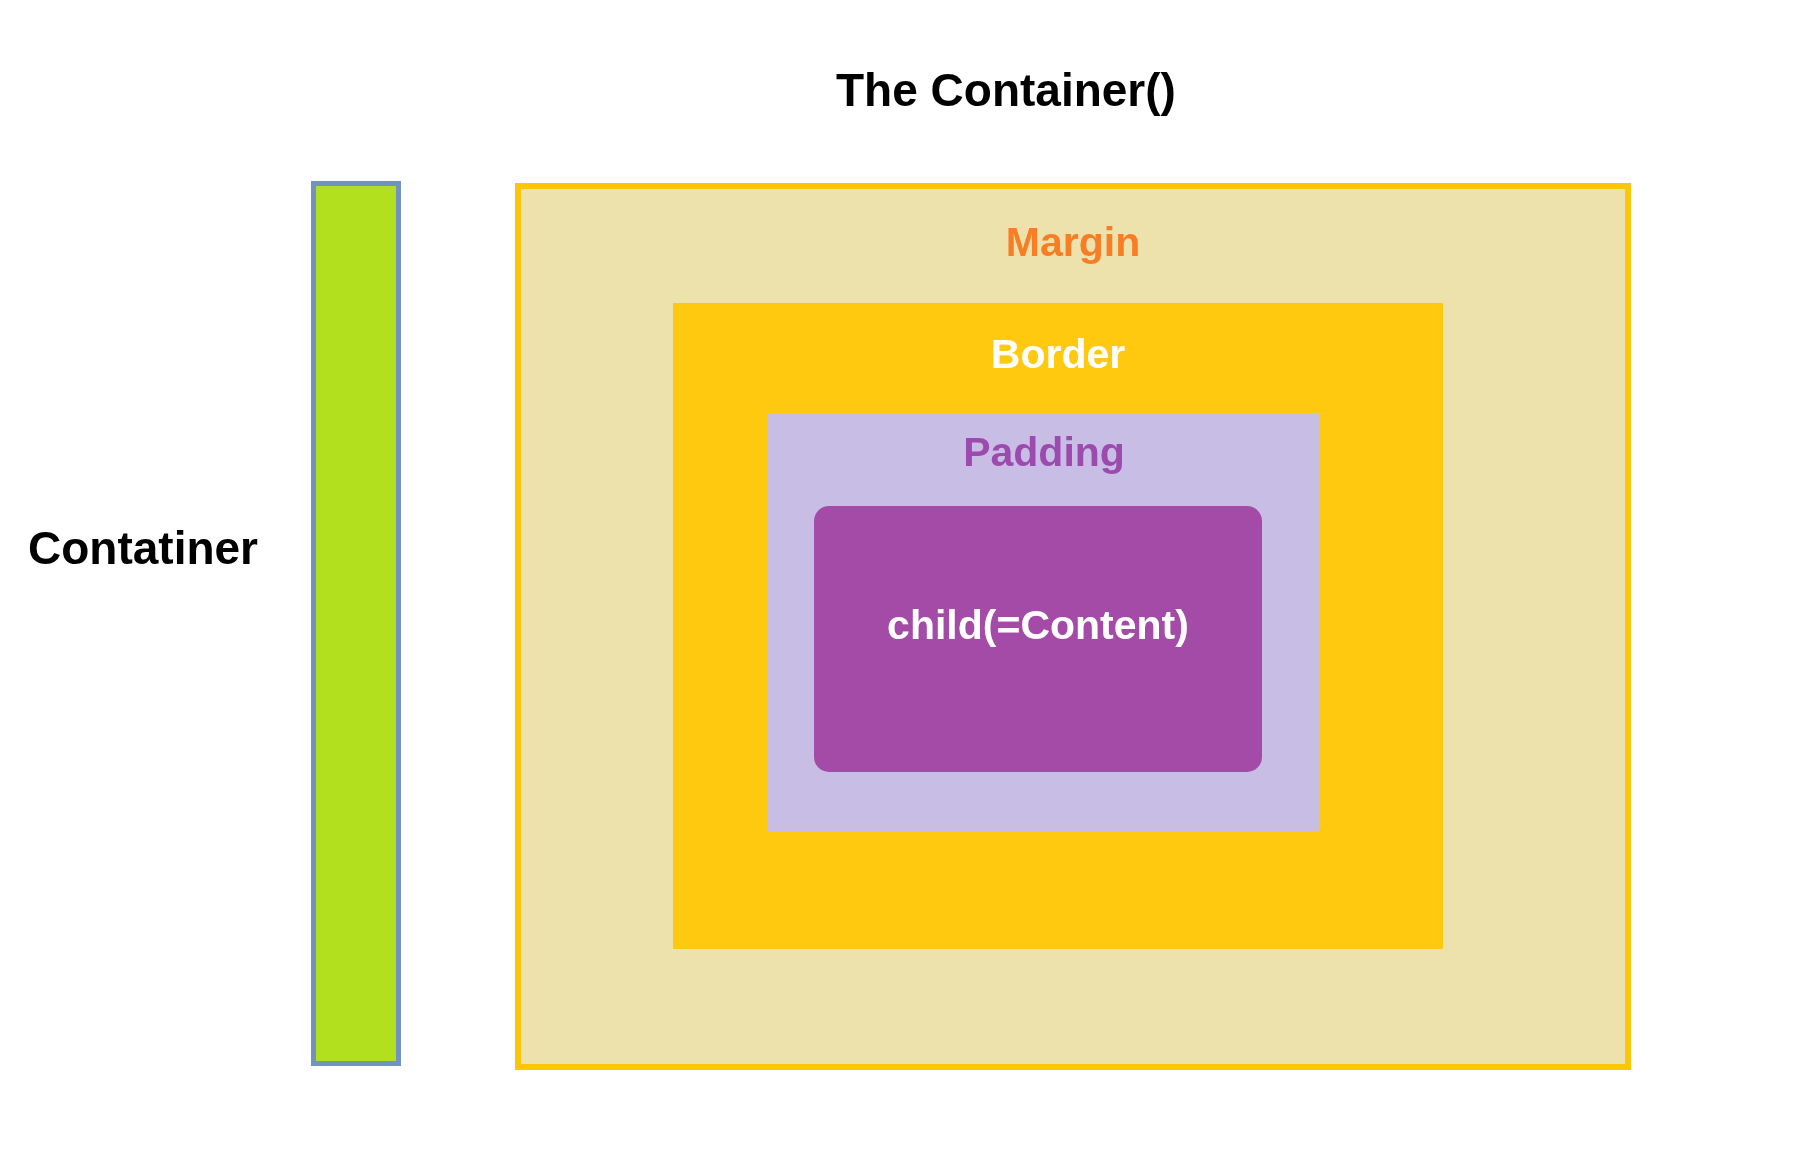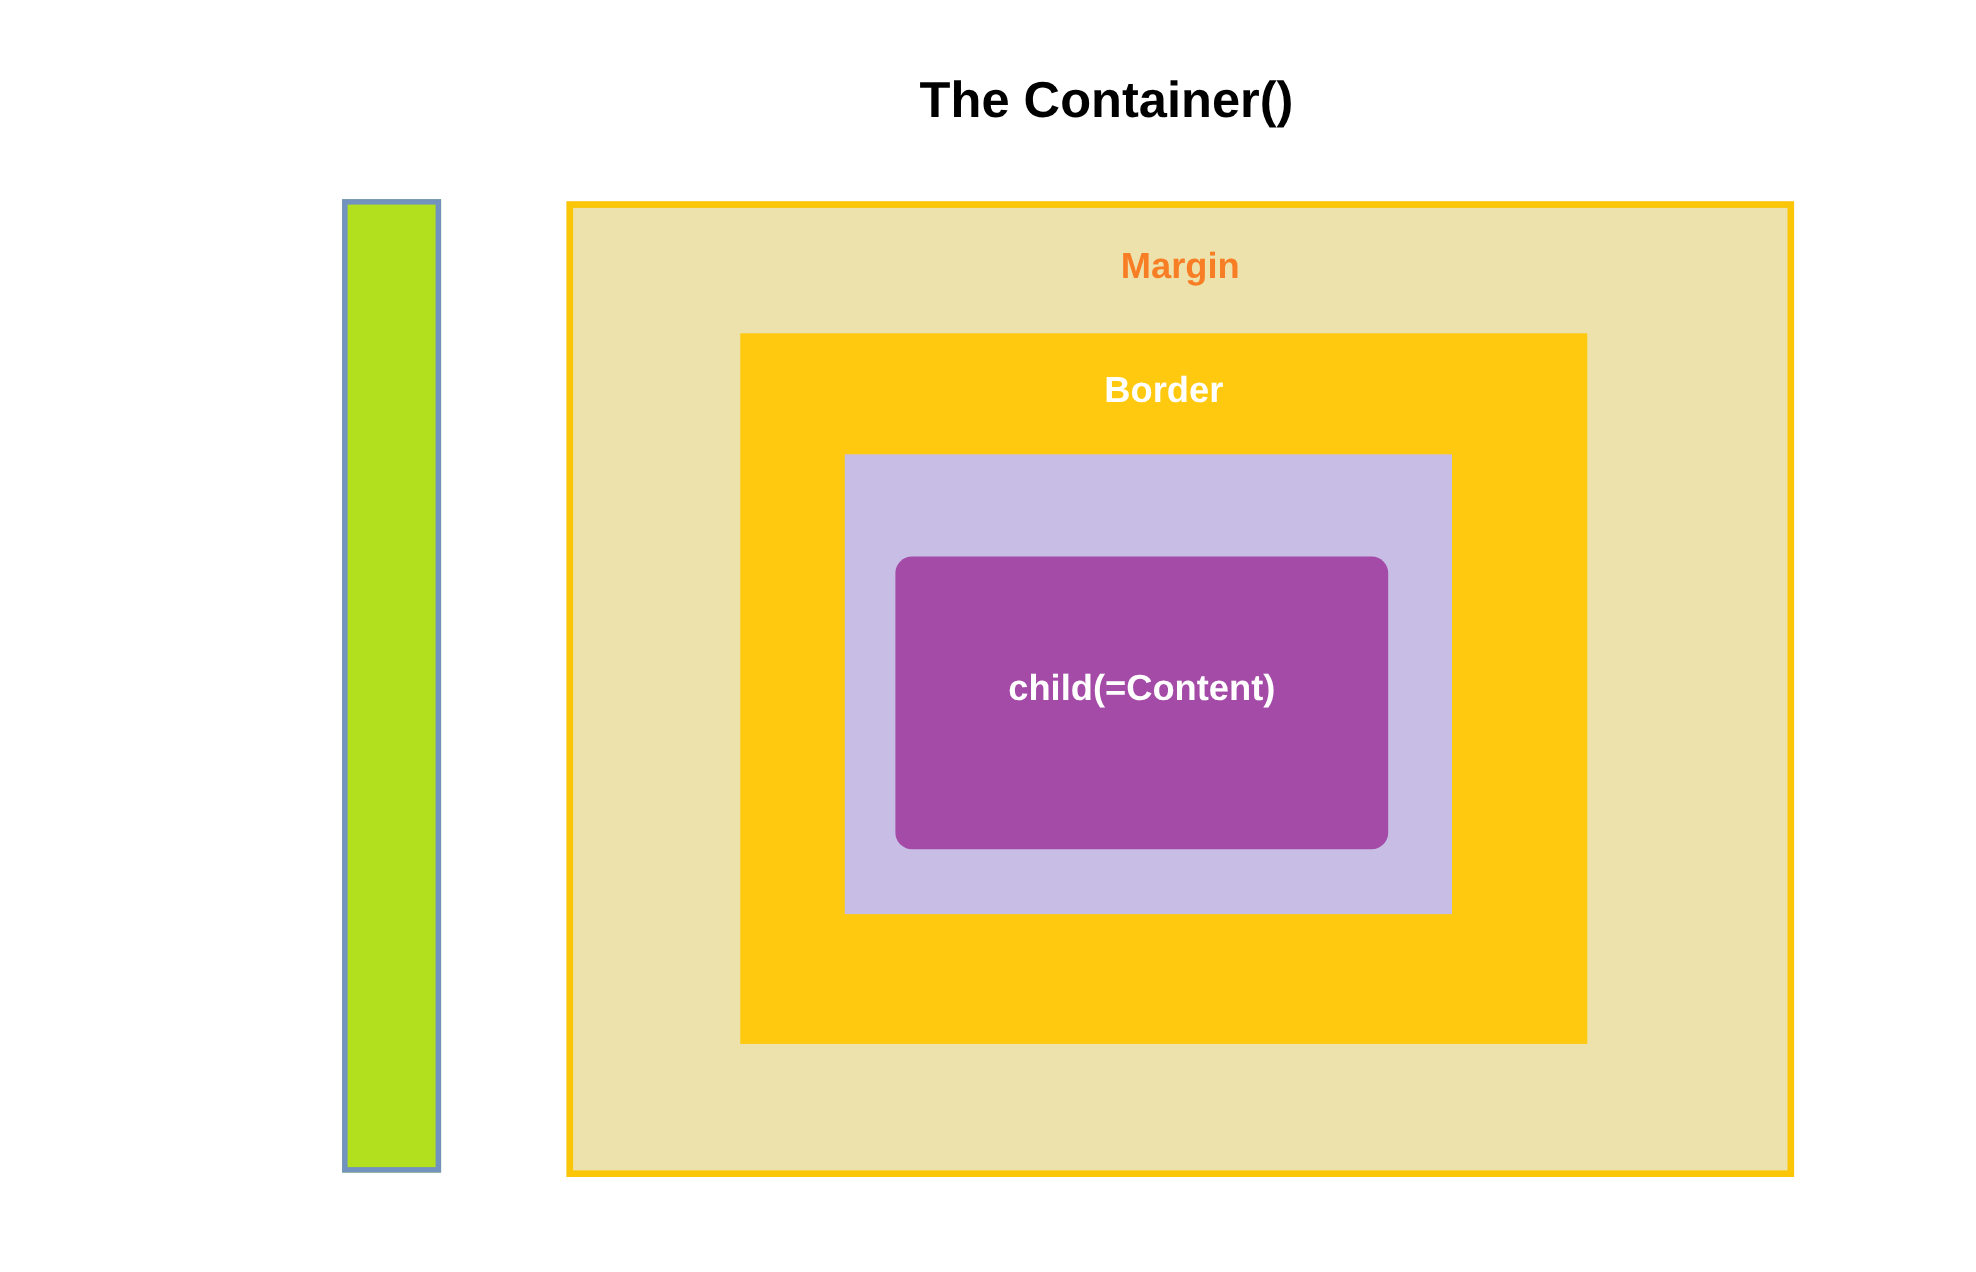--- a/index.html
+++ b/index.html
@@ -54,21 +54,21 @@
     height: 887px;
     box-sizing: border-box;
     border: 6px solid #FBC508;
     background: #EDE1AC;
   }
   .box-label {
     position: absolute;
     left: 0;
     width: 100%;
     text-align: center;
-    font-size: 33px;
+    font-size: 41px;
     line-height: 50px;
     font-weight: 700;
     white-space: nowrap;
   }
   .margin-label  { top: 28px; }
   .border-label  { top: 26px; }
   .padding-label { top: 14px; }
   .child-label   { top: 94px; }
   .border-box {
     position: absolute;
@@ -95,33 +95,35 @@
     background: #A44AA7;
   }
 </style>
 </head>
 <body>
 
 <div class="stage">
 
   <div class="title" style="color: rgb(0, 0, 0);">The Container()</div>
 
+  <div class="side-label" style="color: rgb(0, 0, 0);">Contatiner</div>
 
   <div class="container-bar" style="background-color: rgb(178, 224, 30); border-color: rgb(114, 147, 191);"></div>
 
   <div class="margin-box" style="background-color: rgb(237, 225, 172); border-color: rgb(251, 197, 8);">
 
     <div class="box-label margin-label" style="color: rgb(248, 126, 37);">Margin</div>
 
     <div class="border-box" style="background-color: rgb(254, 201, 14);">
 
       <div class="box-label border-label" style="color: rgb(255, 255, 255);">Border</div>
 
       <div class="padding-box" style="background-color: rgb(200, 190, 229);">
 
+        <div class="box-label padding-label" style="color: rgb(156, 74, 174);">Padding</div>
 
         <div class="child-box" style="background-color: rgb(164, 74, 167); border-radius: 15px;">
 
           <div class="box-label child-label" style="color: rgb(255, 255, 255);">child(=Content)</div>
         </div>
       </div>
     </div>
   </div>
 </div>
 

